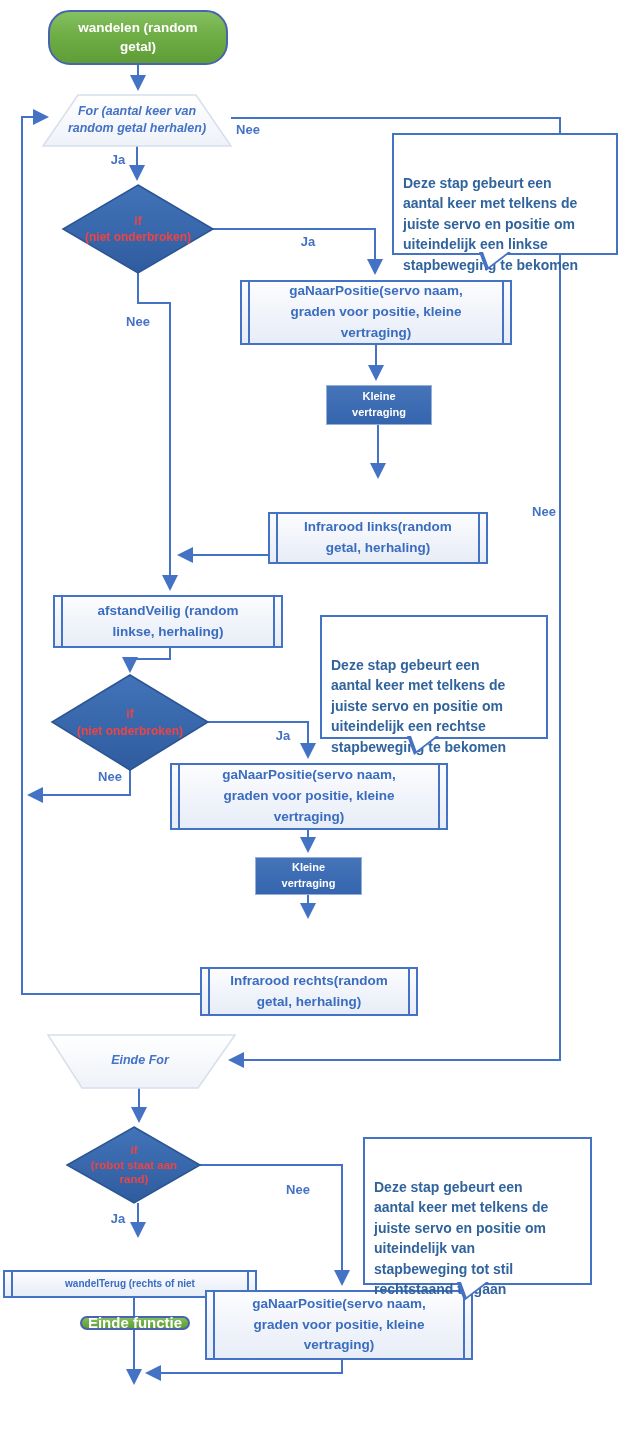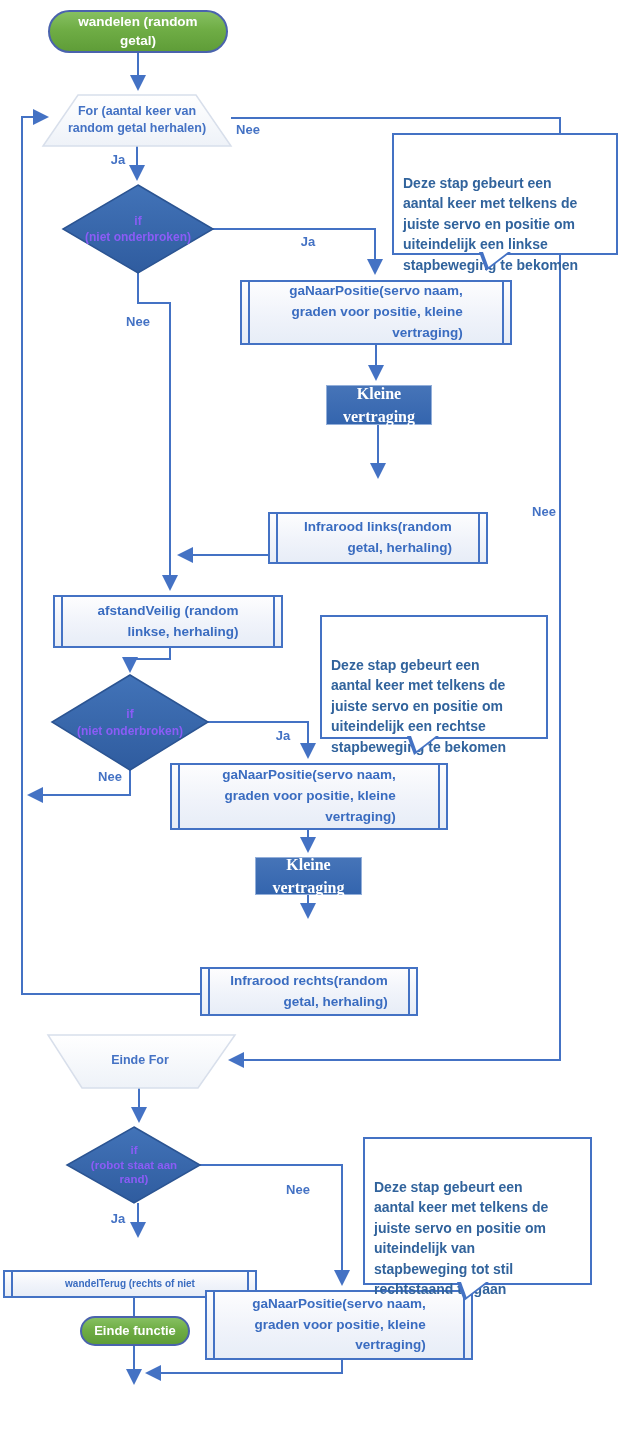--- a/index.html
+++ b/index.html
@@ -4,29 +4,29 @@
 <style>
   html,body{margin:0;padding:0;background:#fff;}
   #canvas{position:relative;width:640px;height:1429px;background:#fff;overflow:hidden;
           font-family:"Liberation Sans",sans-serif;}
   #wires{position:absolute;left:0;top:0;z-index:1;}
   .node{position:absolute;box-sizing:border-box;display:flex;align-items:center;justify-content:center;
         text-align:center;white-space:pre-line;font-weight:700;z-index:2;}
   .pill{background:linear-gradient(180deg,#86c061 0%,#6fad45 45%,#5f9d38 100%);
         border:2.5px solid #4a63ad;border-radius:22px;color:#fff;font-size:13.5px;line-height:1.35;}
   .subproc{border:2px solid #4472C4;background:linear-gradient(180deg,#fdfdfe 0%,#f0f3fa 55%,#e7edf7 100%);
-        color:#3a6cc0;font-size:13.5px;line-height:1.55;text-align:right;}
+        color:#3a6cc0;font-size:13.5px;line-height:1.55;}
   .subproc::before,.subproc::after{content:"";position:absolute;top:0;bottom:0;width:0;border-left:2px solid #4472C4;}
   .subproc::before{left:6px}
   .subproc::after{right:6px}
   .bluebox{background:linear-gradient(180deg,#4674b8 0%,#3465ae 100%);border:1px solid #93afda;
-        color:#fff;font-size:16px;line-height:1.45;font-family:Liberation Serif, serif;}
-  .diamond-label{color:#8b5cf6;font-size:12px;line-height:1.35;z-index:3;}
+        color:#fff;font-size:11px;line-height:1.45;}
+  .diamond-label{color:#ef4444;font-size:12px;line-height:1.35;z-index:3;}
   .d3size{font-size:11.5px;line-height:1.3;}
-  .trap-label{color:#4472C4;font-size:12.5px;line-height:1.4;}
+  .trap-label{color:#4472C4;font-size:12.5px;line-height:1.4;font-style:italic;}
   .edge-label{position:absolute;width:40px;color:#4472C4;font-weight:700;font-size:13px;text-align:center;z-index:2;}
   .callout{position:absolute;box-sizing:border-box;border:2px solid #4472C4;background:#fff;
         color:#31639C;font-weight:700;font-size:14px;line-height:1.47;padding:17px 9px;
         white-space:pre-line;text-align:left;z-index:4;}
   .t-outer{position:absolute;width:32px;height:19px;bottom:-18px;left:85px;background:#4472C4;
         clip-path:polygon(0 0,100% 0,22% 100%);}
   .t-inner{position:absolute;width:25px;height:15px;bottom:-14px;left:89px;background:#fff;
         clip-path:polygon(0 0,100% 0,22% 100%);}
 </style>
 </head>
@@ -69,21 +69,21 @@
     <path d="M134,1270 V1382" stroke="#4472C4" stroke-width="2" fill="none" marker-end="url(#ah)"></path>
     <path d="M342,1360 V1373 H148" stroke="#4472C4" stroke-width="2" fill="none" marker-end="url(#ah)"></path>
 
     <polygon points="78,95 196,95 231,146 43,146" fill="url(#gTrap)" stroke="#d8dfeb" stroke-width="1.5"></polygon>
     <polygon points="48,1035 235,1035 198,1088 82,1088" fill="url(#gTrap)" stroke="#d8dfeb" stroke-width="1.5"></polygon>
     <polygon points="138,185 213,229 138,273 63,229" fill="url(#gDia)" stroke="#2b5492" stroke-width="1.5"></polygon>
     <polygon points="130,675 208,722 130,770 52,722" fill="url(#gDia)" stroke="#2b5492" stroke-width="1.5"></polygon>
     <polygon points="134,1127 200,1165 134,1203 67,1165" fill="url(#gDia)" stroke="#2b5492" stroke-width="1.5"></polygon>
   </svg>
 
-  <div class="node pill" style="left:48px;top:10px;width:180px;height:43px;">wandelen (random
+  <div class="node pill" style="left:48px;top:10px;width:180px;height:55px;">wandelen (random
 getal)</div>
 
   <div class="node trap-label" style="left:52px;top:97px;width:170px;height:46px;">For (aantal keer van
 random getal herhalen)</div>
 
   <div class="node diamond-label" style="left:63px;top:185px;width:150px;height:88px;">if
 (niet onderbroken)</div>
 
   <div class="node subproc" style="left:240px;top:280px;width:272px;height:65px;">gaNaarPositie(servo naam,
 graden voor positie, kleine
@@ -116,21 +116,21 @@
   <div class="node diamond-label d3size" style="left:67px;top:1127px;width:134px;height:76px;">if
 (robot staat aan
 rand)</div>
 
   <div class="node subproc" style="left:3px;top:1270px;width:254px;height:28px;font-size:10px;">wandelTerug (rechts of niet</div>
 
   <div class="node subproc" style="left:205px;top:1290px;width:268px;height:70px;">gaNaarPositie(servo naam,
 graden voor positie, kleine
 vertraging)</div>
 
-  <div class="node pill" style="left:80px;top:1316px;width:110px;height:30px;font-size:13px;">Einde functie</div>
+  <div class="node pill" style="left:80px;top:1316px;width:110px;height:14px;font-size:15px;">Einde functie</div>
 
   <div class="edge-label" style="left:98px;top:152px;">Ja</div>
   <div class="edge-label" style="left:228px;top:122px;">Nee</div>
   <div class="edge-label" style="left:524px;top:504px;">Nee</div>
   <div class="edge-label" style="left:288px;top:234px;">Ja</div>
   <div class="edge-label" style="left:118px;top:314px;">Nee</div>
   <div class="edge-label" style="left:263px;top:728px;">Ja</div>
   <div class="edge-label" style="left:90px;top:769px;">Nee</div>
   <div class="edge-label" style="left:278px;top:1182px;">Nee</div>
   <div class="edge-label" style="left:98px;top:1211px;">Ja</div>

